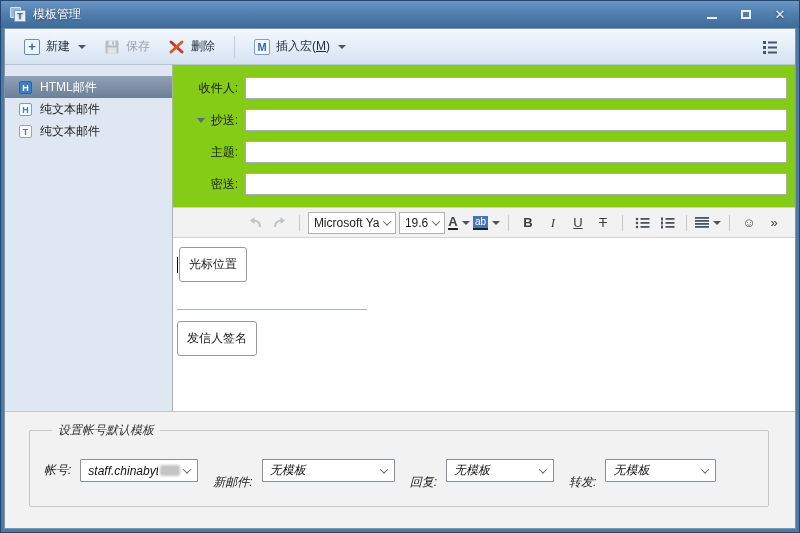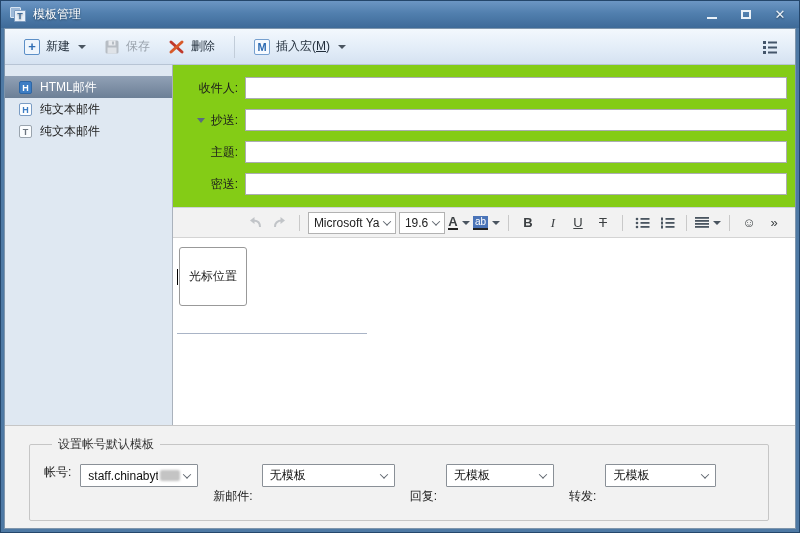--- a/index.html
+++ b/index.html
@@ -110,32 +110,32 @@
   .b-bold { font-weight:bold; }
   .b-italic { font-style:italic; font-family:"Liberation Serif", serif; }
   .b-under { text-decoration:underline; }
   .b-strike { text-decoration:line-through; }
   .more-btn { font-size:13px; color:#3c4043; }
   
   .editor-content { flex:1; background:#fff; padding:9px 0 0 4px; overflow:hidden; }
   .caret { display:inline-block; width:1px; height:16px; background:#000; vertical-align:middle; margin-right:1px; }
   .chip {
     display:inline-block; border:1px solid #999; border-radius:3px;
-    padding:20px 9px; font-size:12px; color:#222; background:#fff; vertical-align:middle;
+    padding:8px 9px; font-size:12px; color:#222; background:#fff; vertical-align:middle;
   }
   .sig-line { width:190px; border-top:1px solid #a9b4c6; margin:27px 0 0 0; }
   .sig-chip-wrap { margin-top:11px; }
   
-  .footer { height:103px; flex:none; background:var(--panel-bg,#f2f2f2); border-top:1px solid #c6c6c6; }
+  .footer { height:117px; flex:none; background:var(--panel-bg,#f2f2f2); border-top:1px solid #c6c6c6;font-style:italic; }
   .footer fieldset {
     margin:10px 26px 0 24px; border:1px solid #c6c6c6; border-radius:2px;
     padding:11px 14px 15px 14px;
   }
   .footer legend { font-size:12px; color:#333; padding:0 6px; margin-left:8px; }
-  .footer-row { display:flex; align-items:flex-start; font-size:12px; color:#1c1c1c; }
+  .footer-row { display:flex; align-items:center; font-size:12px; color:#1c1c1c; }
   .f-label { margin-right:9px; }
   .f-label.gap { margin-left:15px;margin-top:24px; }
   .combo {
     height:23px; background:#fff; border:1px solid #8a9097; border-radius:1px;
     display:flex; align-items:center; padding:0 7px; gap:4px; font-size:12px; color:#111;
   }
   .combo .v { flex:1; white-space:nowrap; overflow:hidden; }
   .c-account { width:118px; }
   .c-new { width:133px; }
   .c-reply { width:108px; }
@@ -323,20 +323,23 @@
           <div class="et-sep"></div>
           <div class="et-btn">☺</div>
           <div class="et-btn more-btn">»</div>
         </div>
 
         <div class="editor-content">
           <div>
             <span class="caret"></span><span class="chip">光标位置</span>
           </div>
           <div class="sig-line"></div>
+          <div class="sig-chip-wrap">
+            <span class="chip">发信人签名</span>
+          </div>
         </div>
 
       </div>
     </div>
 
     <div class="footer">
       <fieldset>
         <legend>设置帐号默认模板</legend>
         <div class="footer-row">
           <span class="f-label">帐号:</span>

